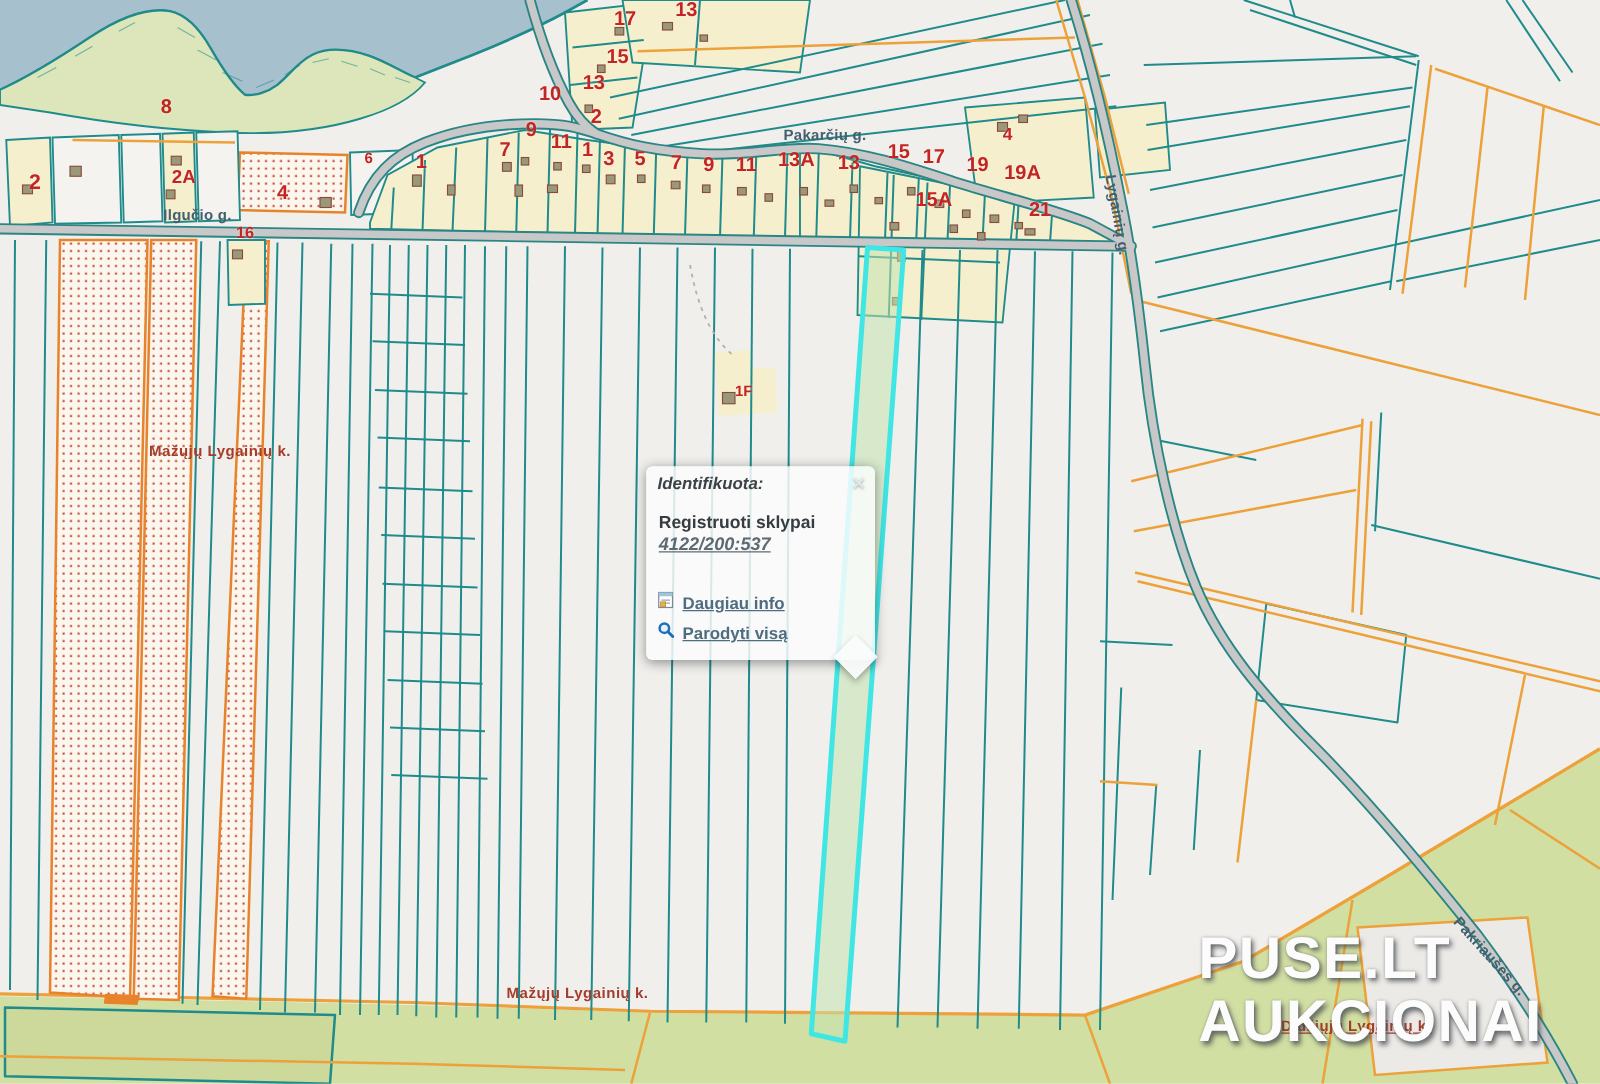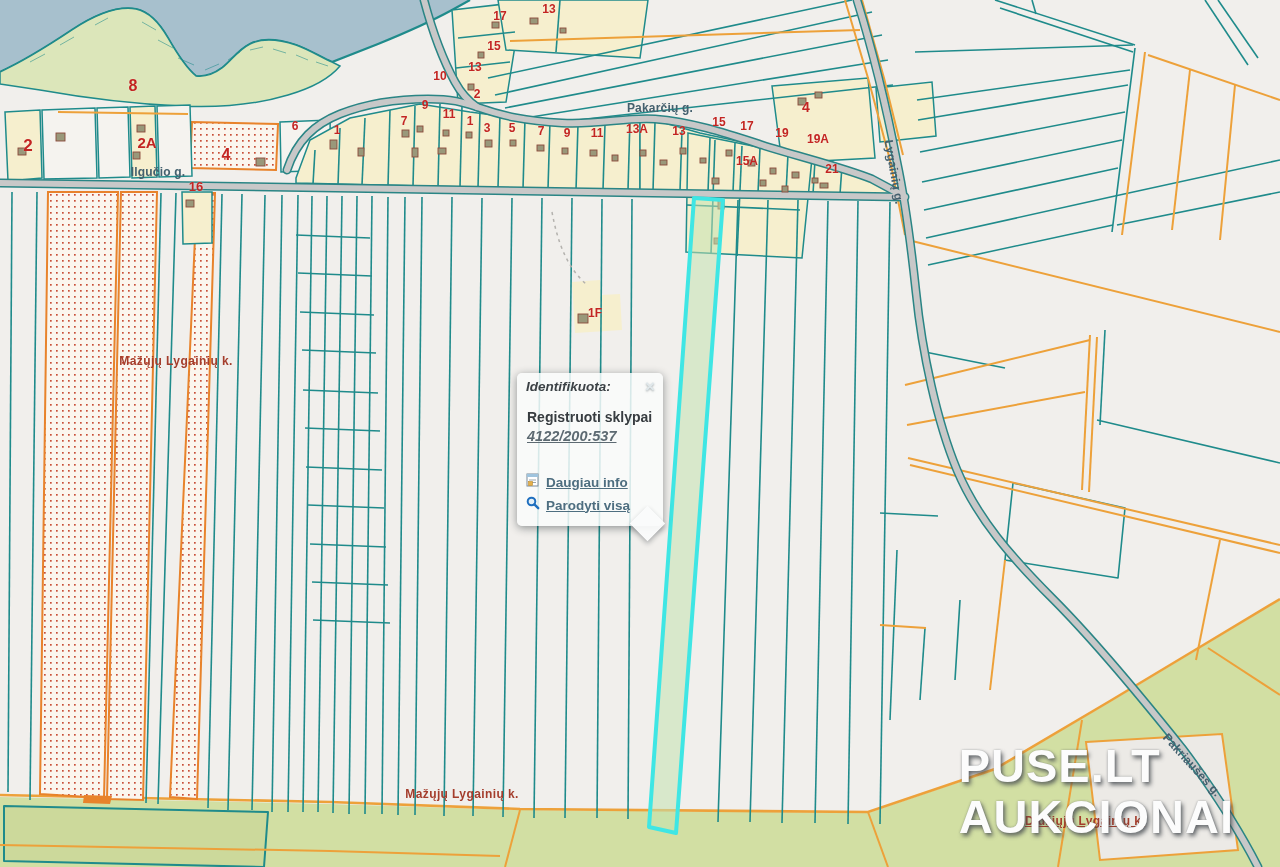--- a/index.html
+++ b/index.html
@@ -15,25 +15,25 @@
   .cream{fill:var(--village-cream);stroke:var(--parcel-line);stroke-width:1.5;}
   .creamplain{fill:var(--village-cream);stroke:none;}
   .white{fill:#f5f3ef;stroke:var(--parcel-line);stroke-width:1.5;}
   .bld{fill:#99987a;stroke:#8a4a3a;stroke-width:0.9;}
   .roadc{stroke:#2a8585;stroke-width:9;fill:none;stroke-linecap:round;}
   .roadf{stroke:var(--road-gray);stroke-width:6;fill:none;stroke-linecap:round;}
   .hatch{stroke:var(--parcel-line);stroke-width:1;opacity:.55;}
   
   #labels{position:absolute;left:0;top:0;width:100%;height:100%;pointer-events:none;}
   .lbl{position:absolute;white-space:nowrap;font-weight:bold;}
-  .lbl-parcel{color:var(--number-red);font-size:12px;text-shadow:0 0 2px rgba(255,255,255,.5);}
+  .lbl-parcel{color:var(--number-red);font-size:16px;text-shadow:0 0 2px rgba(255,255,255,.5);}
   .lbl-street{color:var(--street-blue);font-size:12px;letter-spacing:.2px;}
   .lbl-place{color:var(--place-brown);font-size:12px;letter-spacing:.4px;}
   
-  #popup{position:absolute;left:517px;top:373px;width:146px;z-index:30;font-family:"Liberation Sans",sans-serif;}
+  #popup{position:absolute;left:517px;top:373px;width:183px;z-index:30;font-family:"Liberation Sans",sans-serif;}
   .popup-card{position:relative;z-index:2;background:rgba(250,251,251,.84);border-radius:5px;
     box-shadow:0 2px 9px rgba(20,30,35,.45);padding-bottom:12px;}
   .popup-header{display:flex;justify-content:space-between;align-items:center;padding:6px 8px 2px 9px;}
   .popup-title{font-size:13.5px;font-weight:bold;font-style:italic;color:#3c4246;}
   .popup-close{font-size:17px;line-height:14px;font-weight:bold;color:#dfe7ea;cursor:pointer;
     text-shadow:0 1px 2px rgba(100,110,115,.55);}
   .popup-heading{padding:13px 10px 0 10px;font-size:14px;font-weight:bold;color:#373c40;}
   .parcel-link{display:inline-block;margin:3px 10px 16px 10px;font-size:14.5px;font-weight:bold;font-style:italic;
     color:#5d6a72;text-decoration:underline;cursor:pointer;}
   .action-row{display:flex;align-items:center;gap:6px;margin:13px 10px 0 9px;}

